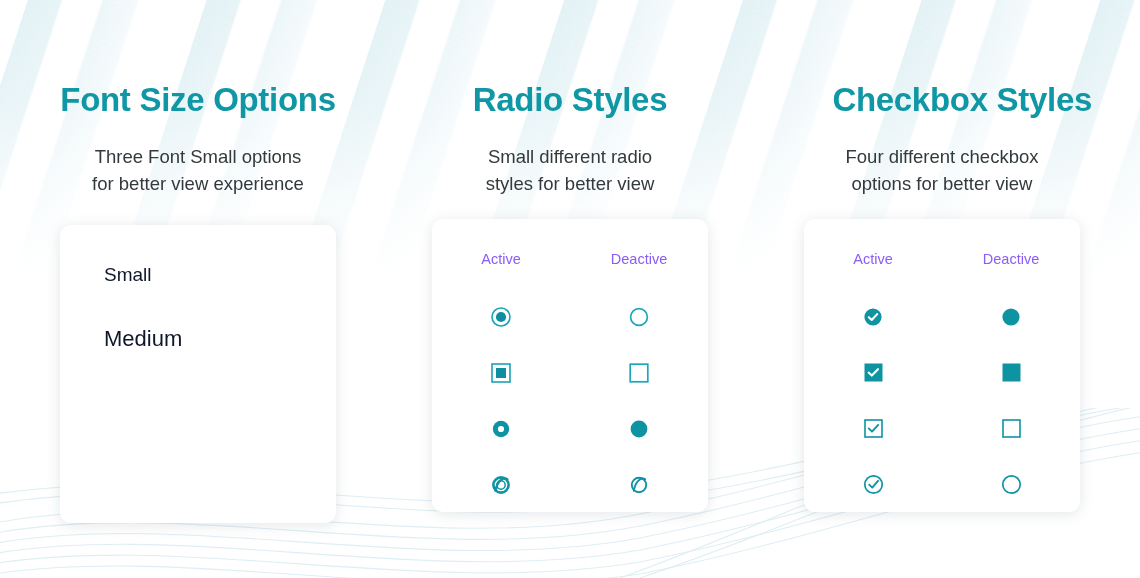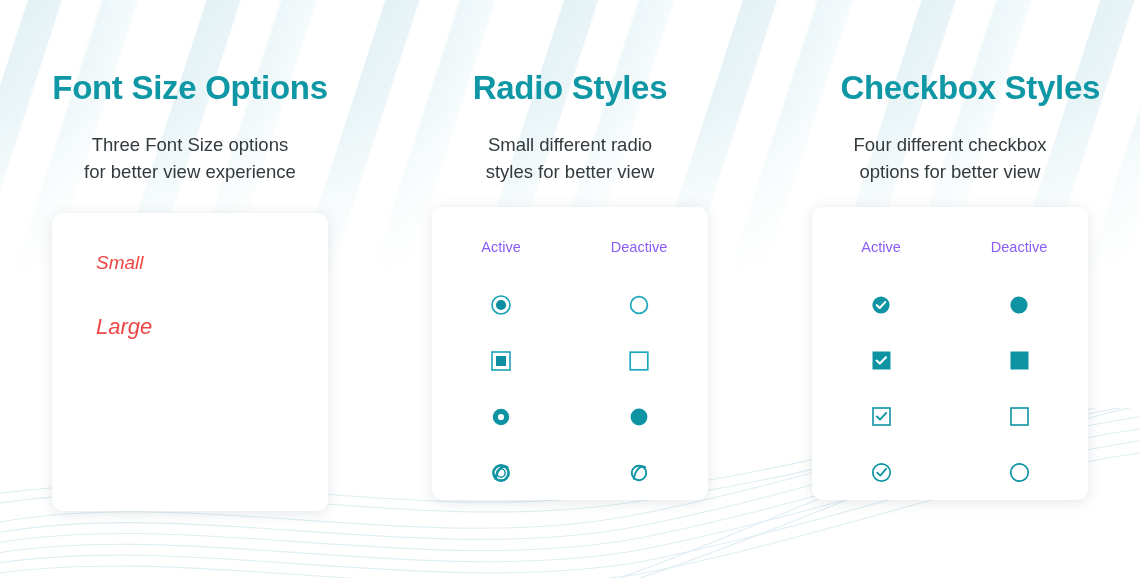--- a/index.html
+++ b/index.html
@@ -23,21 +23,21 @@
       rgba(213,235,241,0.45) 99px,
       rgba(238,247,250,0.6) 130px,
       rgba(255,255,255,0) 133px,
       rgba(255,255,255,0) 170px);
     -webkit-mask-image:linear-gradient(to bottom, rgba(0,0,0,1) 0%, rgba(0,0,0,0.85) 18%, rgba(0,0,0,0.35) 34%, rgba(0,0,0,0) 48%);
     mask-image:linear-gradient(to bottom, rgba(0,0,0,1) 0%, rgba(0,0,0,0.85) 18%, rgba(0,0,0,0.35) 34%, rgba(0,0,0,0) 48%);
   }
   .bg-waves { bottom:0; top:auto; height:170px; width:100%; opacity:0.85; }
   .page { position:relative; z-index:2; width:1140px; height:578px; }
 
-  .columns { display:flex; padding:0; }
+  .columns { display:flex; padding:12px; }
   .col { width:380px; box-sizing:border-box; display:flex; flex-direction:column; align-items:center; }
   .col-inner { width:300px; }
 
   .heading {
     margin:0; padding:0;
     font-size:33px; font-weight:bold;
     color:#0f97a5; letter-spacing:-0.3px;
     text-align:center; line-height:1.1;
   }
   .col-1 .heading { padding-top:70px; }
@@ -52,21 +52,21 @@
   .card {
     background:#ffffff;
     border-radius:11px;
     box-shadow:0 2px 14px rgba(80,100,110,0.16);
     box-sizing:border-box;
   }
   .card-font {
     width:276px; height:298px; margin:28px auto 0 auto;
     padding:40px 0 0 44px;
   }
-  .font-row { color:#ef4444; line-height:1;font-style:italic; }
+  .font-row { color:#0f172a; line-height:1; }
   .font-row.s1 { font-size:19px; margin-bottom:44px; }
   .font-row.s2 { font-size:22px; margin-bottom:45px; }
   .font-row.s3 { font-size:25px; }
 
   .card-opt {
     width:276px; height:293px; margin:22px auto 0 auto;
     padding:32px 0 0 0;
   }
   .opt-head { display:flex; }
   .opt-head > div {
@@ -99,26 +99,26 @@
     </g>
   </svg>
 </div>
 
 <div class="page">
   <div class="columns">
 
     <div class="col col-1">
       <div class="col-inner">
         <h1 class="heading">Font Size Options</h1>
-        <p class="subtitle">Three Font Size options
+        <p class="subtitle">Three Font Small options
 for better view experience</p>
       </div>
       <div class="card card-font">
         <div class="font-row s1">Small</div>
-        <div class="font-row s2">Large</div>
+        <div class="font-row s2">Medium</div>
       </div>
     </div>
 
     <div class="col col-2">
       <div class="col-inner">
         <h1 class="heading">Radio Styles</h1>
         <p class="subtitle">Small different radio
 styles for better view</p>
       </div>
       <div class="card card-opt">

